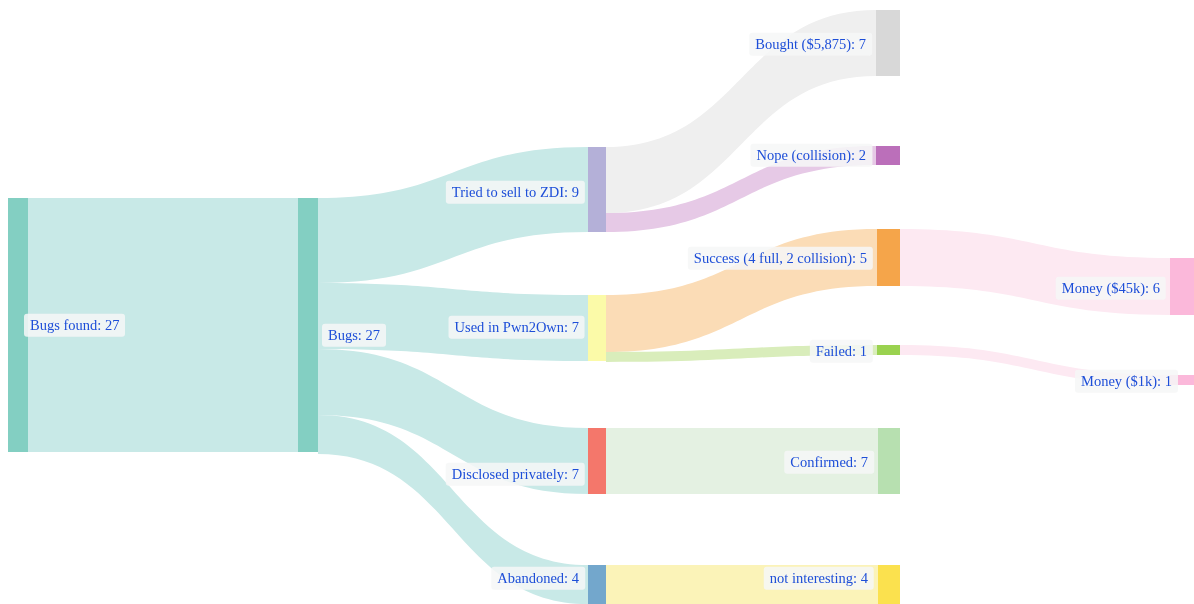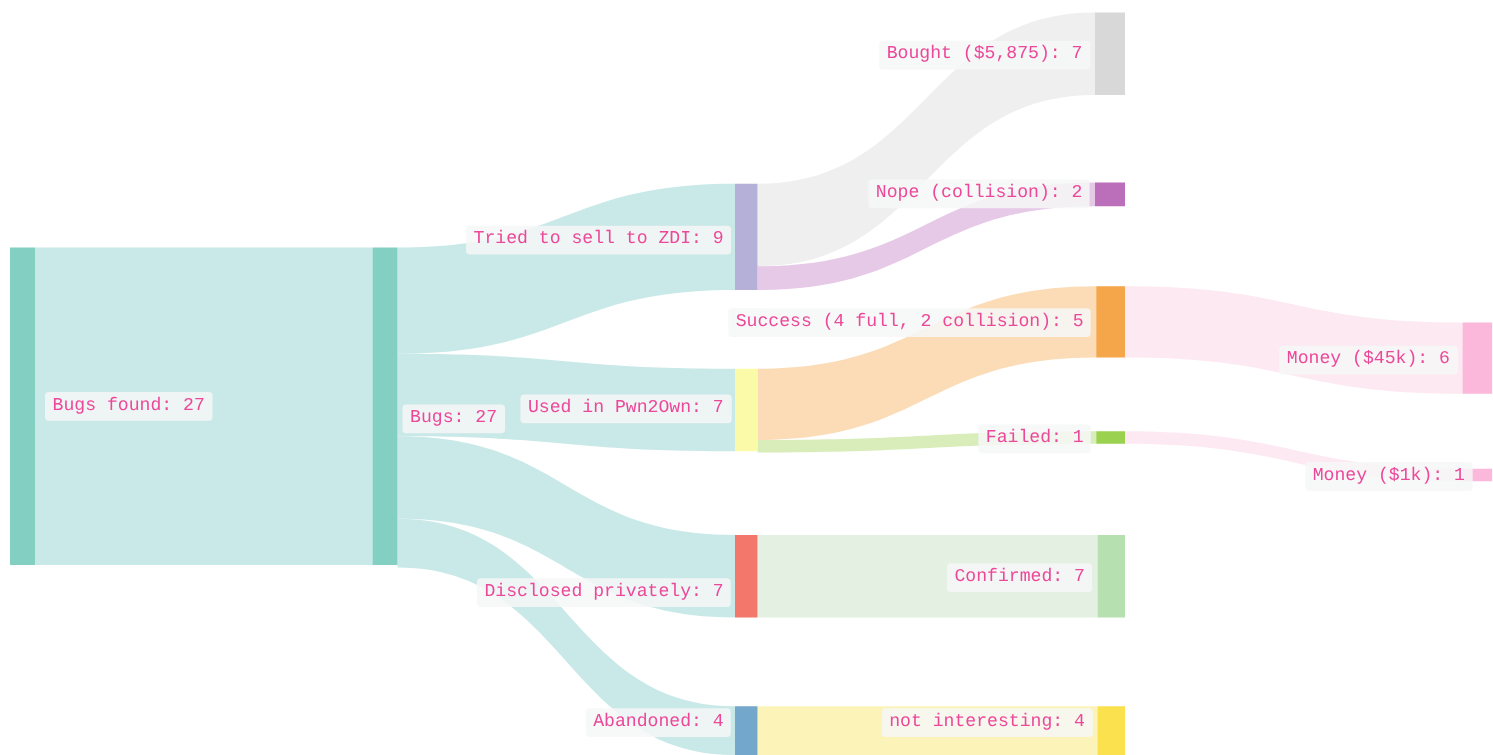--- a/index.html
+++ b/index.html
@@ -20,23 +20,23 @@
   #sankey-svg {
     position: absolute;
     left: 0;
     top: 0;
     width: 1194px;
     height: 604px;
     display: block;
   }
   .node-label {
     position: absolute;
-    font-family: Liberation Mono, monospace;
+    font-family: Liberation Serif, serif;
     font-size: 14.5px;
-    color: #ec4899;
+    color: #1d4ed8;
     background: rgba(246,247,247,0.86);
     padding: 3px 6px;
     border-radius: 3px;
     white-space: nowrap;
     line-height: 1.15;
     pointer-events: none;
   }
   .node-label.anchor-end {
     transform: translate(-100%, -50%);
   }
@@ -75,21 +75,21 @@
         <rect x="876" y="146" width="24" height="19" fill="#bb6fba"></rect>
         <rect x="877" y="229" width="23" height="57" fill="#f5a54a"></rect>
         <rect x="877" y="345" width="23" height="10" fill="#9ad24f"></rect>
         <rect x="878" y="428" width="22" height="66" fill="#b7e0b0"></rect>
         <rect x="878" y="565" width="22" height="39" fill="#fbe14e"></rect>
         <rect x="1170" y="258" width="24" height="57" fill="#fbb8da"></rect>
         <rect x="1170" y="375" width="24" height="10" fill="#fbb8da"></rect>
       </g>
   </svg>
   <div id="labels-layer">
-      <div class="node-label anchor-start" style="left: 36px; top: 325px;">Bugs found: 27</div>
+      <div class="node-label anchor-start" style="left: 24px; top: 325px;">Bugs found: 27</div>
       <div class="node-label anchor-start" style="left: 322px; top: 323px; margin-top: 12px;">Bugs: 27</div>
       <div class="node-label anchor-end" style="left: 585px; top: 192px;">Tried to sell to ZDI: 9</div>
       <div class="node-label anchor-end" style="left: 585px; top: 327px;">Used in Pwn2Own: 7</div>
       <div class="node-label anchor-end" style="left: 585px; top: 462px; margin-top: 12px;">Disclosed privately: 7</div>
       <div class="node-label anchor-end" style="left: 585px; top: 578px;">Abandoned: 4</div>
       <div class="node-label anchor-end" style="left: 872px; top: 44px;">Bought ($5,875): 7</div>
       <div class="node-label anchor-end" style="left: 872px; top: 155px;">Nope (collision): 2</div>
       <div class="node-label anchor-end" style="left: 873px; top: 258px;">Success (4 full, 2 collision): 5</div>
       <div class="node-label anchor-end" style="left: 873px; top: 351px;">Failed: 1</div>
       <div class="node-label anchor-end" style="left: 874px; top: 462px;">Confirmed: 7</div>

